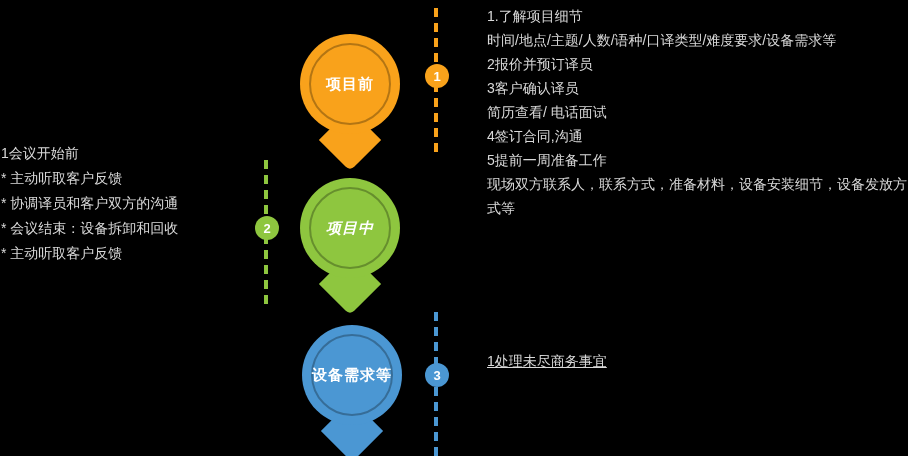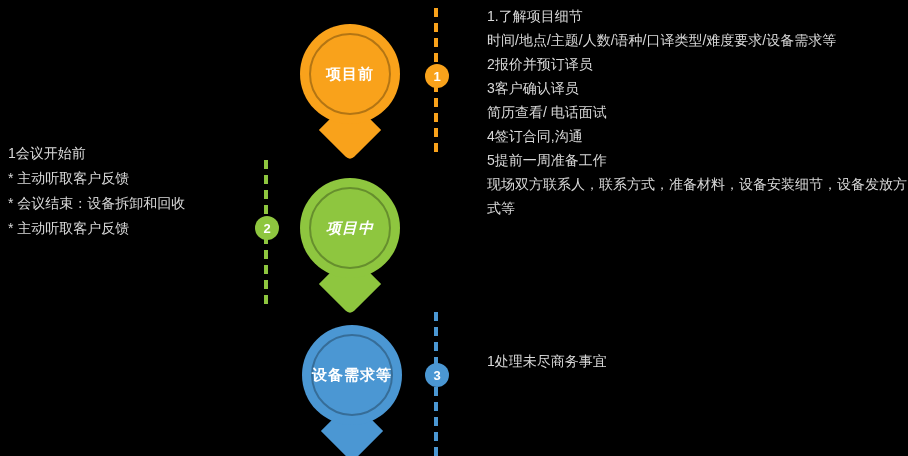--- a/index.html
+++ b/index.html
@@ -63,21 +63,21 @@
     align-items: center;
     justify-content: center;
   }
   .pin-label {
     color: #ffffff;
     font-weight: bold;
     font-size: 15px;
     letter-spacing: 1px;
     white-space: nowrap;
   }
-  .pin-1 { left: 300px; top: 24px; }
+  .pin-1 { left: 300px; top: 34px; }
   .pin-2 { left: 300px; top: 178px; font-style: italic; }
   .pin-3 { left: 302px; top: 325px; }
   .pin-1 .pin-circle, .pin-1 .pin-tail { background: #F9A21B; }
   .pin-2 .pin-circle, .pin-2 .pin-tail { background: #8EC63F; }
   .pin-3 .pin-circle, .pin-3 .pin-tail { background: #4B97D3; }
 
   
   .badge {
     position: absolute;
     width: 24px;
@@ -98,23 +98,23 @@
   .notes {
     position: absolute;
     color: #D9D9D9;
     font-size: 14px;
   }
   .notes .note-line {
     line-height: 24px;
   }
   .notes-1 { left: 487px; top: 4px;   width: 424px; }
   .notes-1 .note-line { line-height: 24px; }
-  .notes-2 { left: 1px;   top: 141px; width: 272px; padding-left: 7px; }
+  .notes-2 { left: 1px;   top: 141px; width: 272px; }
   .notes-2 .note-line { line-height: 25px; }
-  .notes-3 { left: 487px; top: 349px; width: 420px; }
+  .notes-3 { left: 487px; top: 349px; width: 420px; text-decoration: underline; }
   .notes-3 .note-line { line-height: 25px; }
 </style>
 </head>
 <body>
 
 <div class="canvas">
 
   <div class="dash dash-1"></div>
   <div class="pin pin-1">
     <div class="pin-tail"></div>
@@ -142,20 +142,21 @@
     <div class="pin-circle">
       <div class="pin-ring">
         <span class="pin-label">项目中</span>
       </div>
     </div>
   </div>
   <div class="badge badge-2">2</div>
   <div class="notes notes-2">
     <div class="note-line">1会议开始前</div>
     <div class="note-line">* 主动听取客户反馈</div>
+    <div class="note-line">* 协调译员和客户双方的沟通</div>
     <div class="note-line">* 会议结束：设备拆卸和回收</div>
     <div class="note-line">* 主动听取客户反馈</div>
   </div>
 
   <div class="dash dash-3"></div>
   <div class="pin pin-3">
     <div class="pin-tail"></div>
     <div class="pin-circle">
       <div class="pin-ring">
         <span class="pin-label">设备需求等</span>

